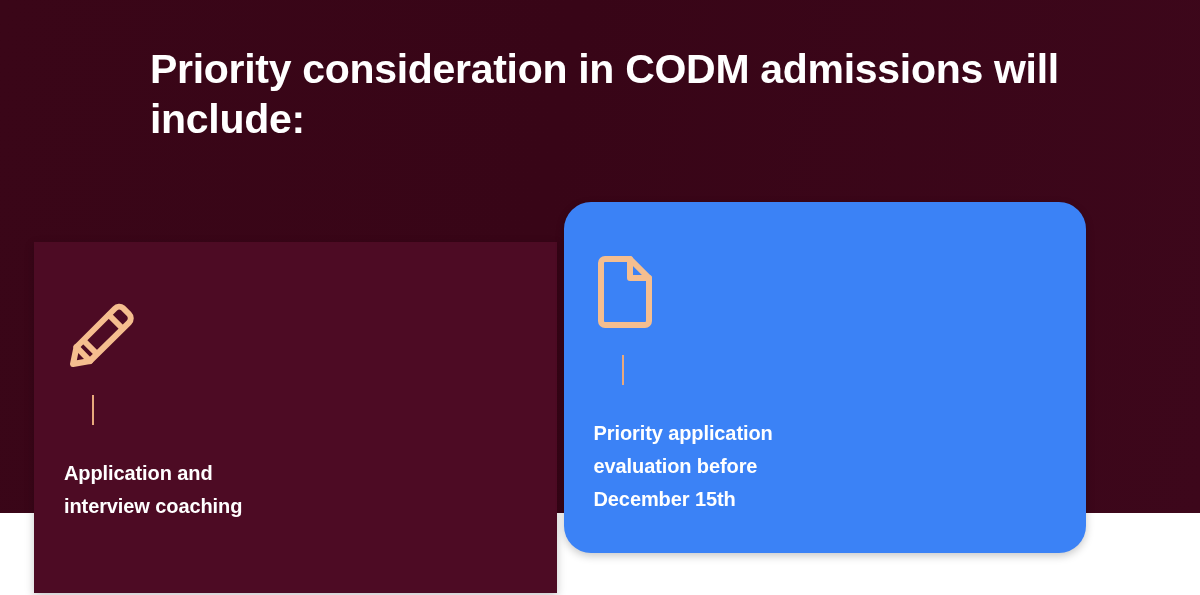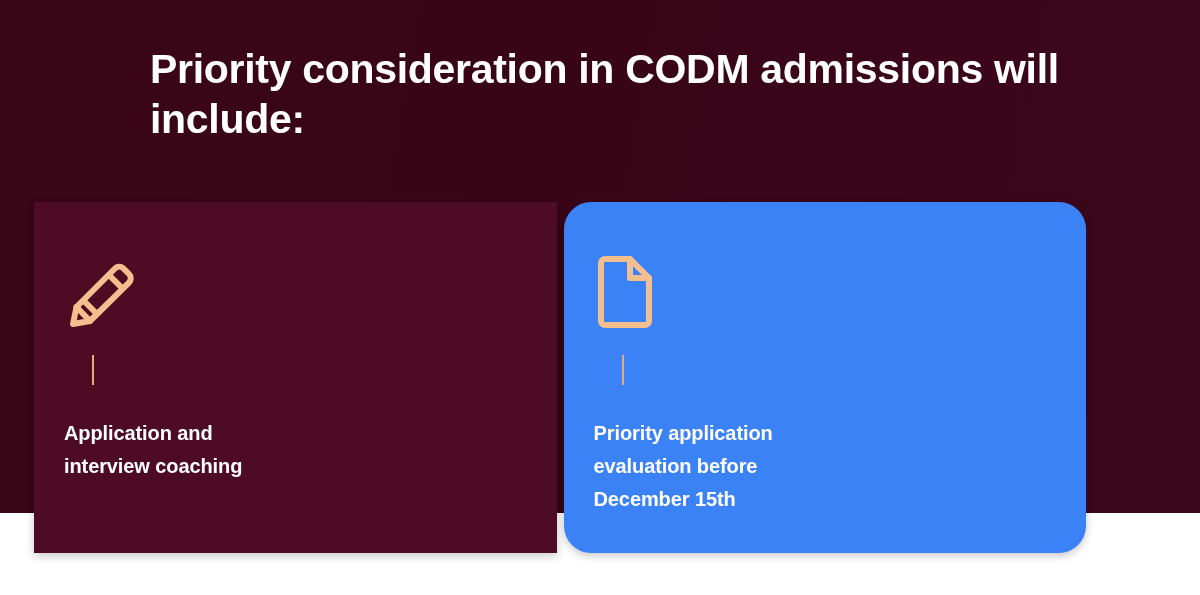--- a/index.html
+++ b/index.html
@@ -53,21 +53,21 @@
     gap: 7px;
   }
 
   .card {
     position: relative;
     flex: 1 1 0;
     height: 351px;
     padding: 54px 30px 0 30px;
     box-shadow: 0 3px 9px rgba(0,0,0,0.22);
   }
-  .card.c1 { background: #4d0b24; }
+  .card.c1 { background: #4d0b24; margin-top: 40px; }
   .card.c2 { background: #600f2c; }
   .card.c3 { background: #3b82f6; border-radius: 27px; }
 
   .card-icon {
     height: 74px;
     display: flex;
     align-items: flex-end;
   }
   .card-icon svg { display: block; }
 

